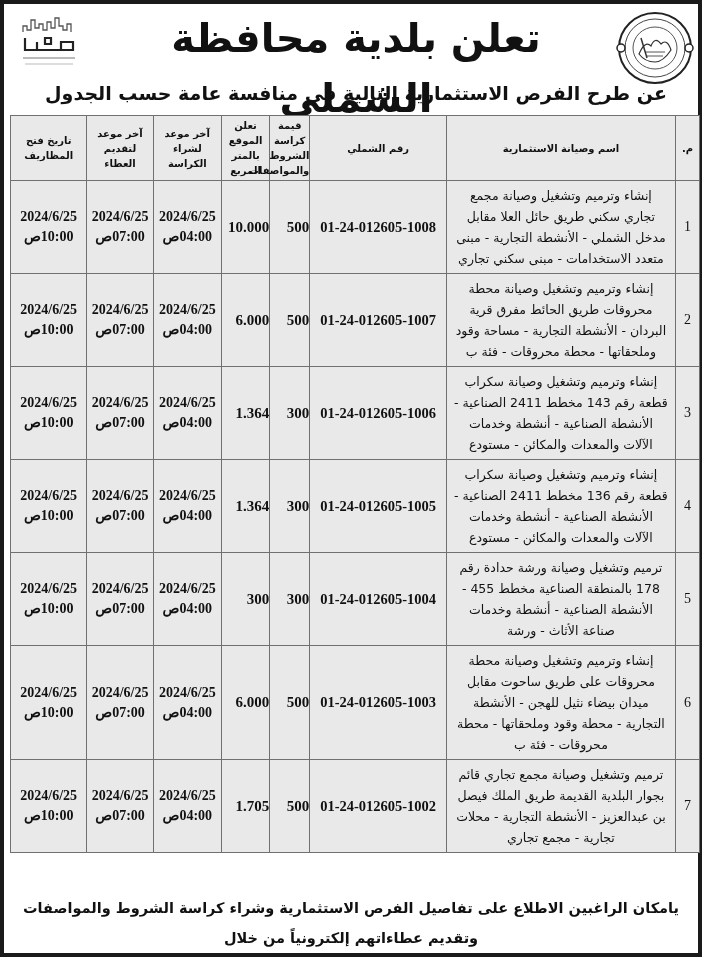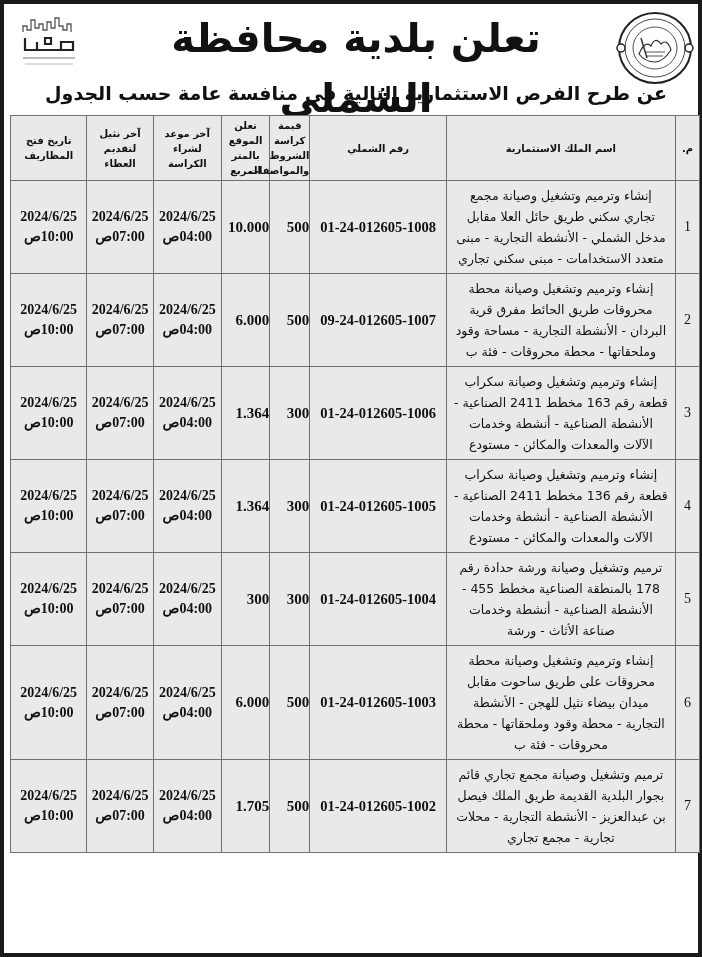--- a/index.html
+++ b/index.html
@@ -86,26 +86,26 @@
       <col style="width:136px">
       <col style="width:40px">
       <col style="width:48px">
       <col style="width:68px">
       <col style="width:66px">
       <col style="width:76px">
     </colgroup>
     <thead>
       <tr>
         <th>م.</th>
-        <th>اسم الملك الاستثمارية</th>
+        <th>اسم وصيانة الاستثمارية</th>
         <th>رقم الشملي</th>
         <th>قيمة كراسة الشروط والمواصفات</th>
         <th>تعلن الموقع بالمتر المربع</th>
         <th>آخر موعد لشراء الكراسة</th>
-        <th>آخر نثيل لتقديم العطاء</th>
+        <th>آخر موعد لتقديم العطاء</th>
         <th>تاريخ فتح المظاريف</th>
       </tr>
     </thead>
     <tbody>
 
       <tr style="height:90px">
         <td class="idx">1</td>
         <td class="name">إنشاء وترميم وتشغيل وصيانة مجمع تجاري سكني طريق حائل العلا مقابل مدخل الشملي - الأنشطة التجارية - مبنى متعدد الاستخدامات - مبنى سكني تجاري</td>
         <td class="ref">01-24-012605-1008</td>
         <td class="num">500</td>
@@ -120,40 +120,40 @@
           </td>
         <td class="date">
             <span class="cell-ltr">2024/6/25</span>
             <span class="time">10:00ص</span>
           </td>
       </tr>
 
       <tr style="height:92px">
         <td class="idx">2</td>
         <td class="name">إنشاء وترميم وتشغيل وصيانة محطة محروقات طريق الحائط مفرق قرية البردان - الأنشطة التجارية - مساحة وقود وملحقاتها - محطة محروقات - فئة ب</td>
-        <td class="ref">09-24-012605-1007</td>
+        <td class="ref">01-24-012605-1007</td>
         <td class="num">500</td>
         <td class="num">6.000</td>
         <td class="date">
             <span class="cell-ltr">2024/6/25</span>
             <span class="time">04:00ص</span>
           </td>
         <td class="date">
             <span class="cell-ltr">2024/6/25</span>
             <span class="time">07:00ص</span>
           </td>
         <td class="date">
             <span class="cell-ltr">2024/6/25</span>
             <span class="time">10:00ص</span>
           </td>
       </tr>
 
       <tr style="height:92px">
         <td class="idx">3</td>
-        <td class="name">إنشاء وترميم وتشغيل وصيانة سكراب قطعة رقم 163 مخطط 2411 الصناعية - الأنشطة الصناعية - أنشطة وخدمات الآلات والمعدات والمكائن - مستودع</td>
+        <td class="name">إنشاء وترميم وتشغيل وصيانة سكراب قطعة رقم 143 مخطط 2411 الصناعية - الأنشطة الصناعية - أنشطة وخدمات الآلات والمعدات والمكائن - مستودع</td>
         <td class="ref">01-24-012605-1006</td>
         <td class="num">300</td>
         <td class="num">1.364</td>
         <td class="date">
             <span class="cell-ltr">2024/6/25</span>
             <span class="time">04:00ص</span>
           </td>
         <td class="date">
             <span class="cell-ltr">2024/6/25</span>
             <span class="time">07:00ص</span>
@@ -240,13 +240,20 @@
           </td>
         <td class="date">
             <span class="cell-ltr">2024/6/25</span>
             <span class="time">10:00ص</span>
           </td>
       </tr>
 
     </tbody>
   </table>
 
+  <div class="footer">
+    <div class="l1">يامكان الراغبين الاطلاع على تفاصيل الفرص الاستثمارية وشراء كراسة الشروط والمواصفات وتقديم عطاءاتهم إلكترونياً من خلال</div>
+    <div class="l2">
+      
+      
+    </div>
+  </div>
 </div>
 
 </body></html>

